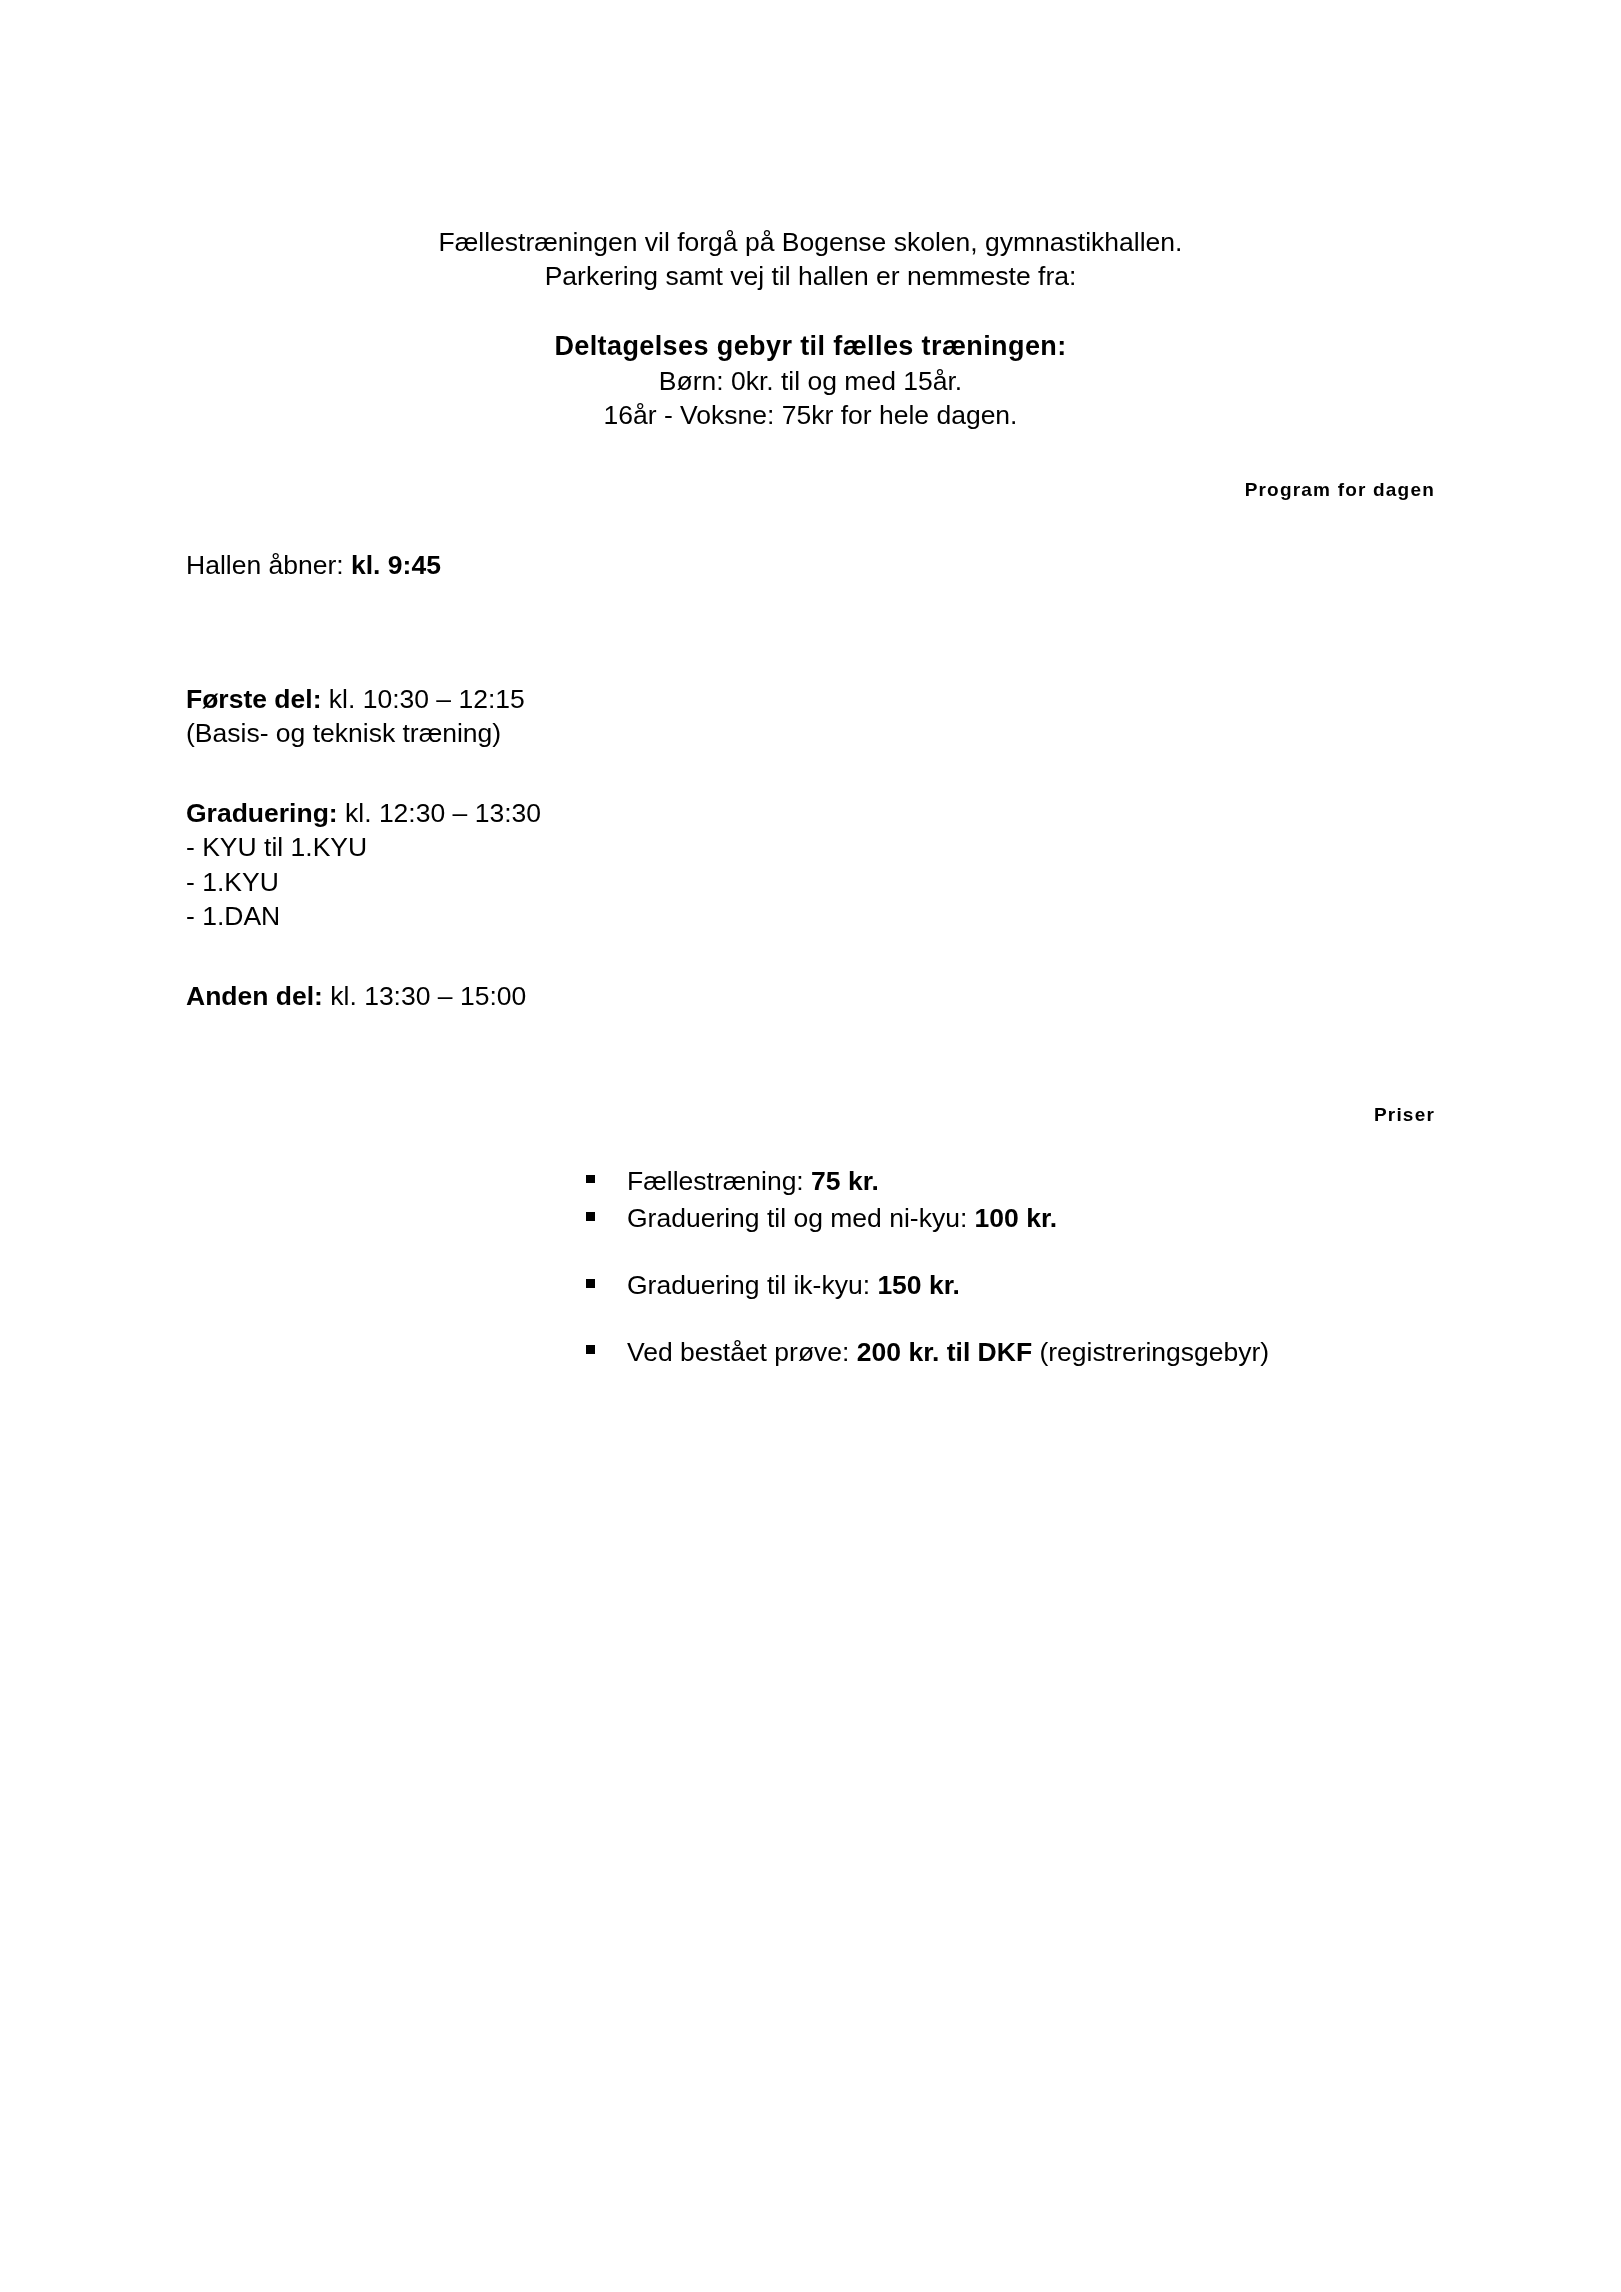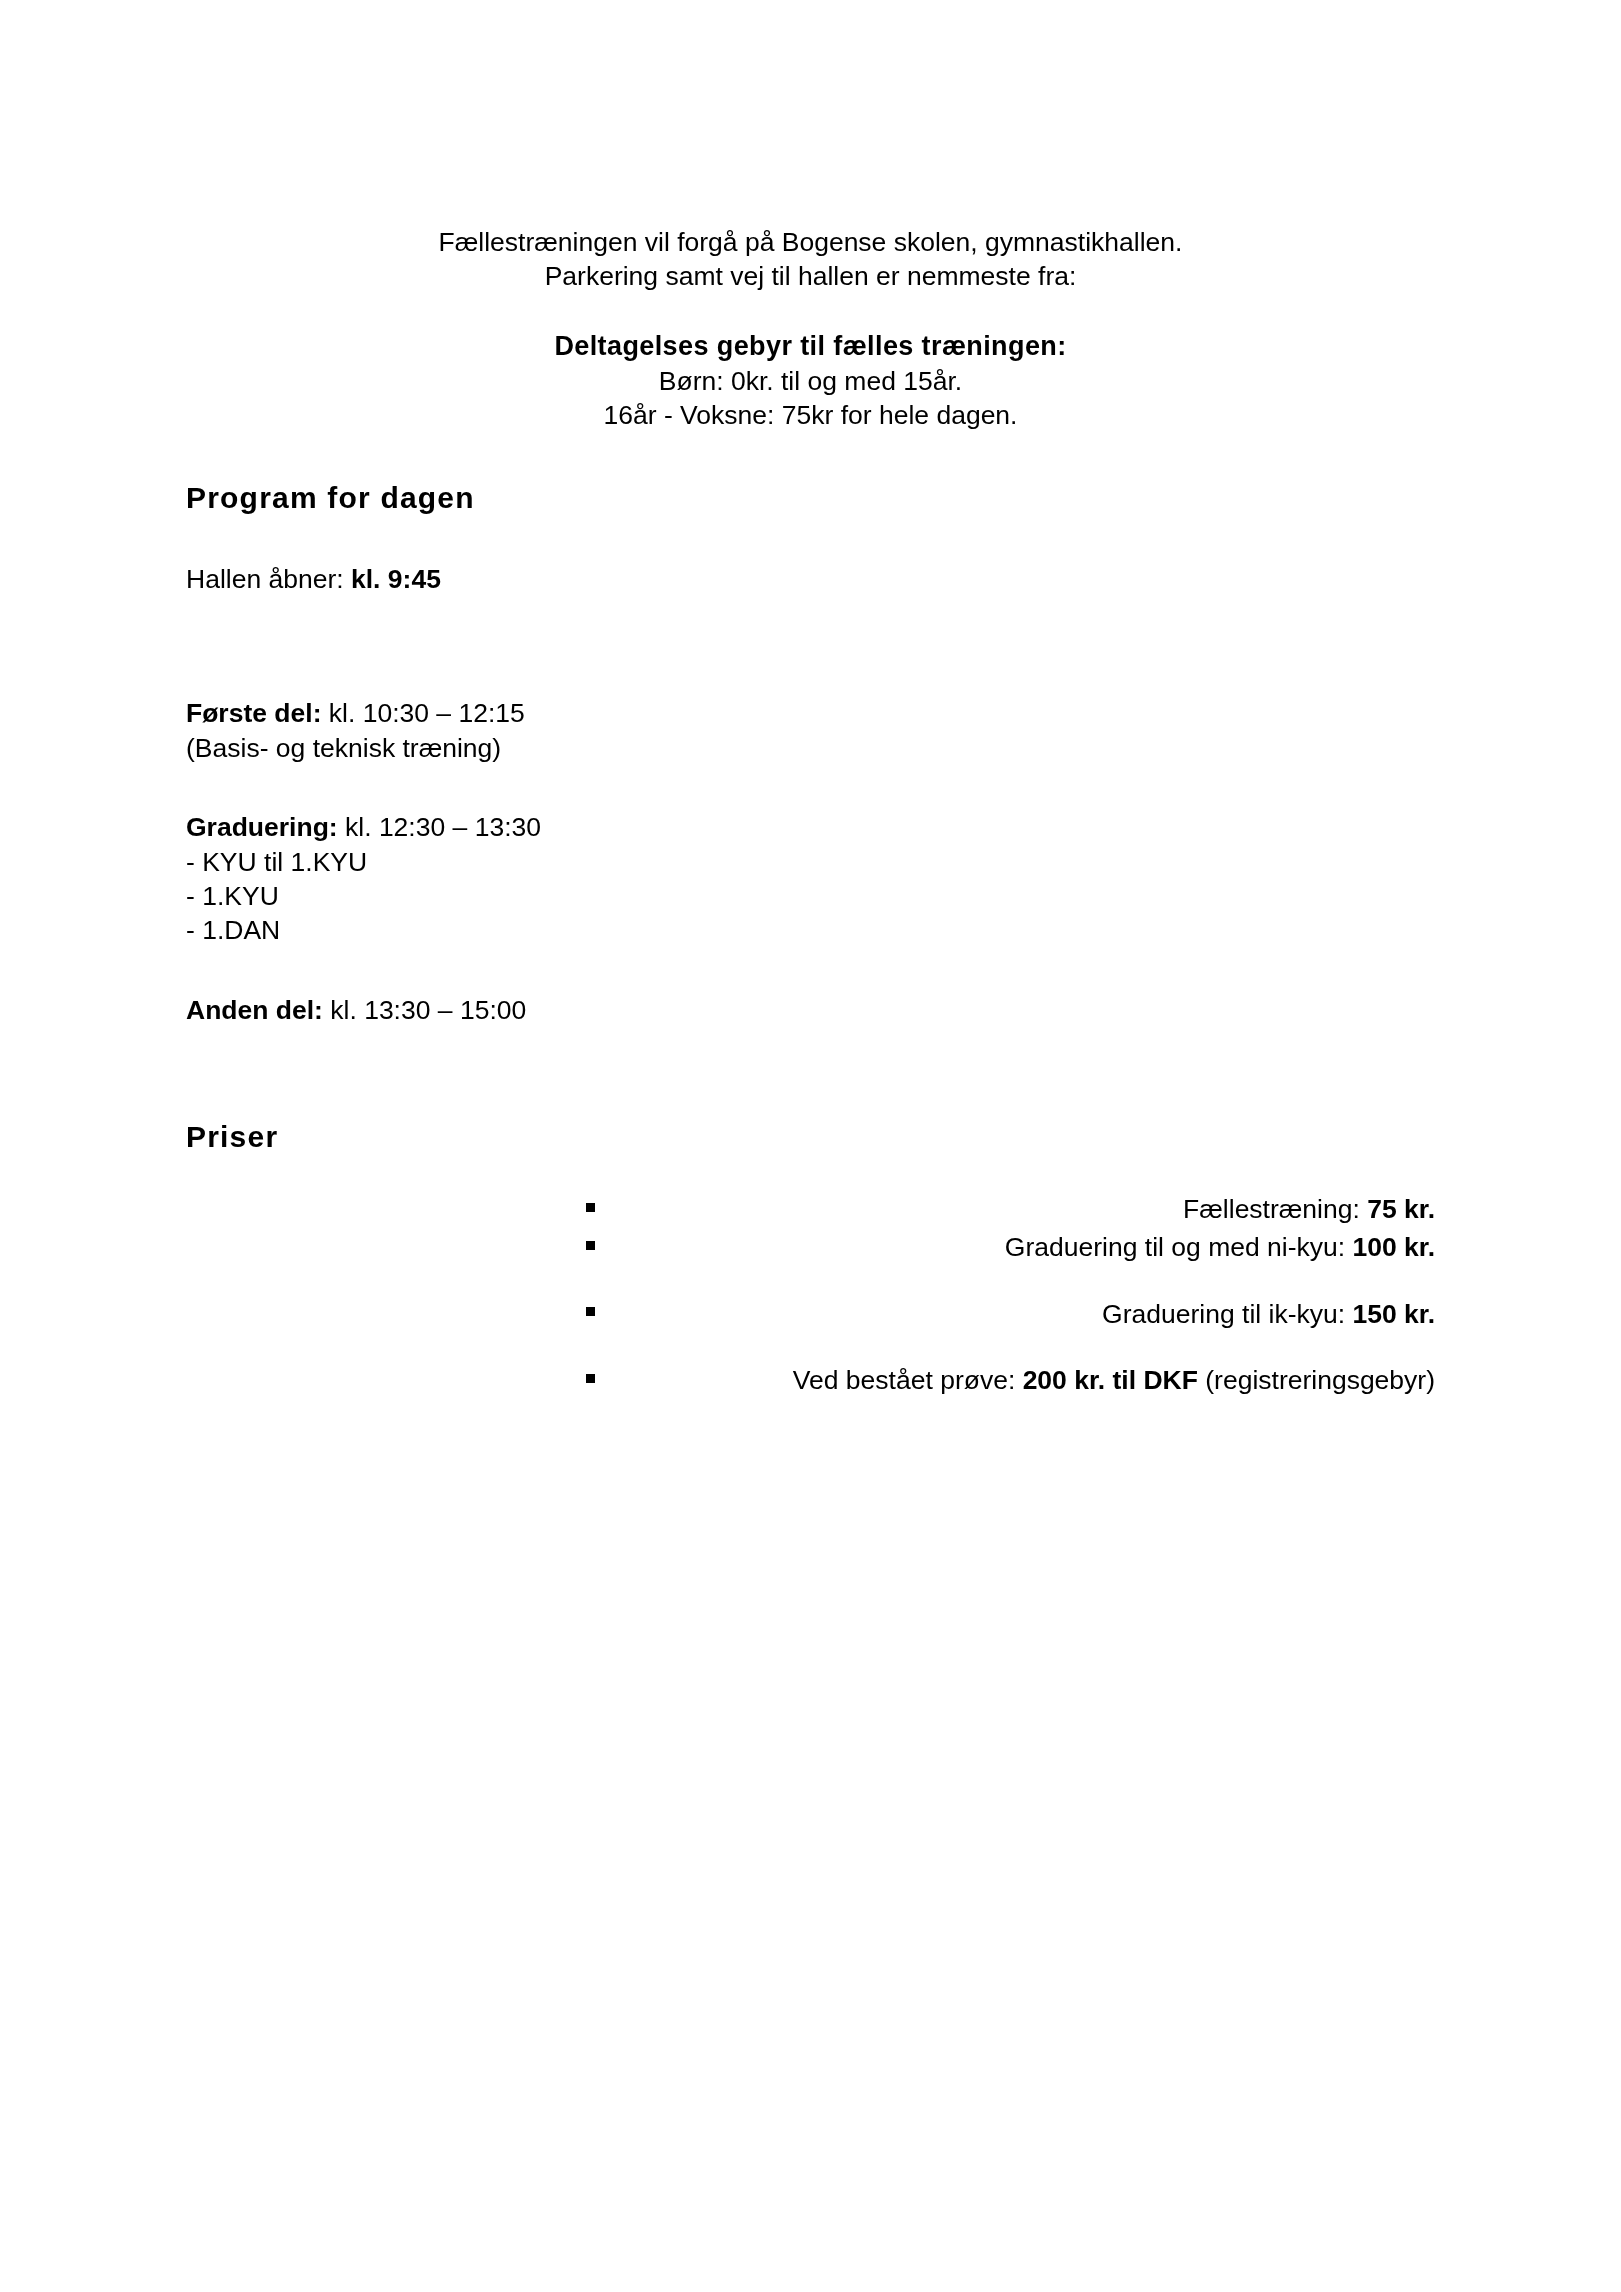--- a/index.html
+++ b/index.html
@@ -37,37 +37,37 @@
   .gap-l { height: 45px; }
   .gap-xl { height: 55px; }
 
   .heading {
     font-size: 27px;
     font-weight: bold;
     text-align: center;
     letter-spacing: 0.4px;
   }
   .heading-spaced {
-    font-size: 30px;
+    font-size: 19px;
     font-weight: bold;
-    text-align: left;
+    text-align: right;
     letter-spacing: 1.2px;
   }
 
   ul.price-list {
     list-style: none;
     margin: 0;
     padding: 0;
   }
   ul.price-list li {
     position: relative;
     font-size: 26.5px;
     line-height: 1.42;
     padding-left: 441px;
-    text-align: right;
+    text-align: left;
   }
   ul.price-list li .bullet {
     position: absolute;
     left: 400px;
     top: 11.8px;
     width: 8.8px;
     height: 8.8px;
     background: #000;
     display: inline-block;
   }

